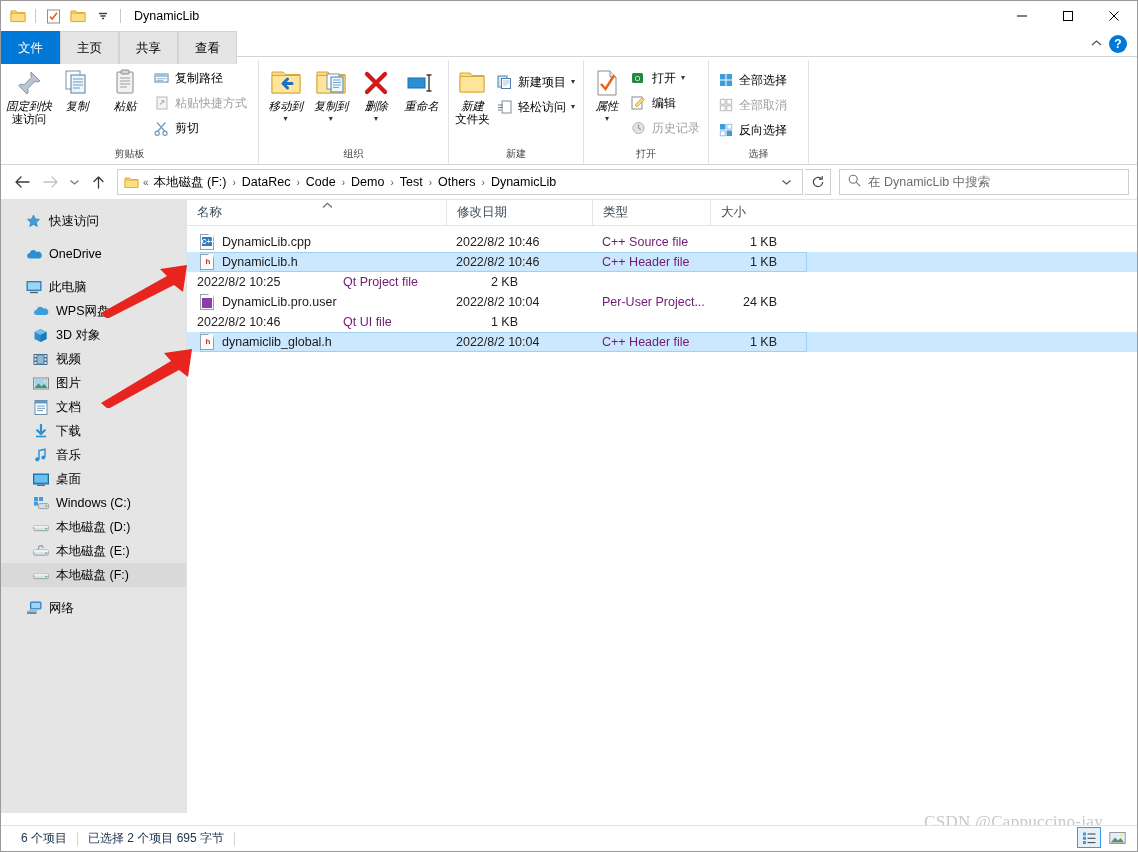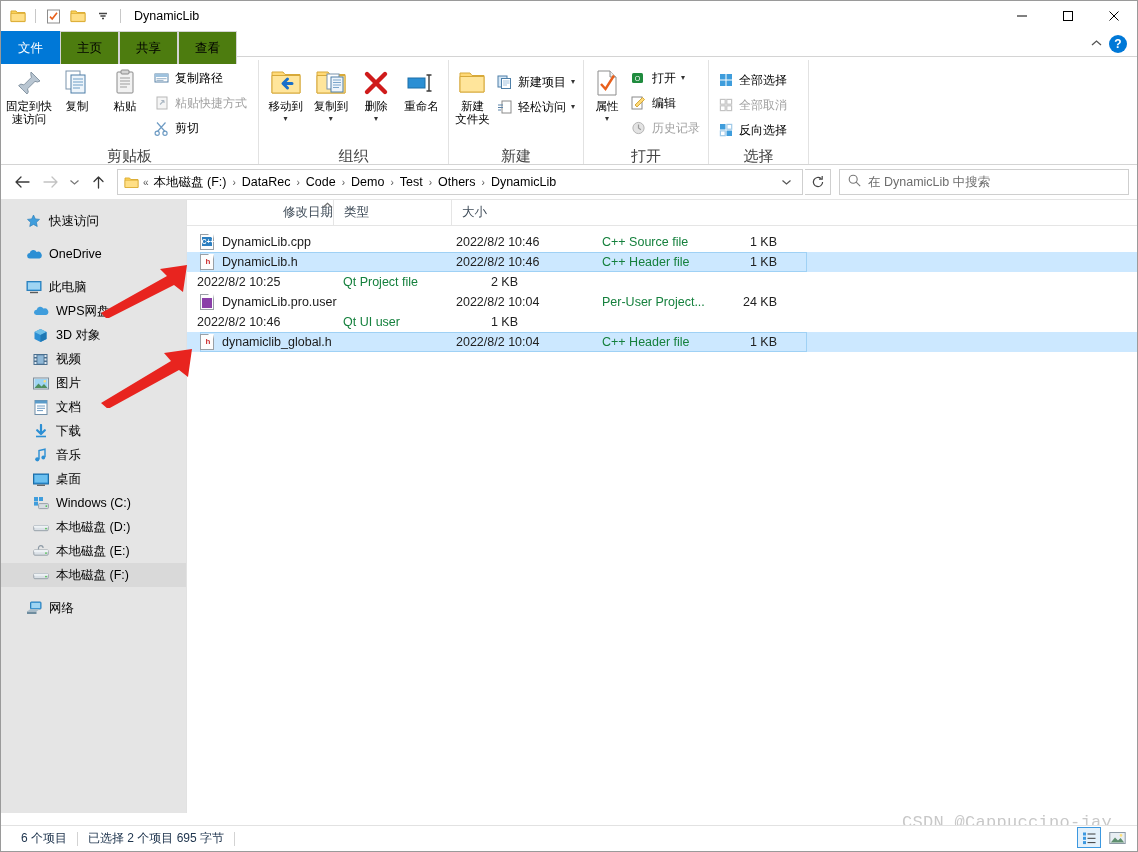--- a/index.html
+++ b/index.html
@@ -65,21 +65,21 @@
     border: 1px solid transparent;
     border-bottom: none;
     color: #000;
     min-width: 56px;
   }
   .tab.file {
     background: #0078d7; color: #fff; font-weight: normal;
     border-color: #0078d7;
   }
   .tab.inactive {
-    background: #4d7c0f;
+    background: #e5e5e5;
     border-color: #d4d4d4;
     border-bottom-color: #d4d4d4;
   }
   .tabbar-fill {
     flex: 1;
     border-bottom: 1px solid #d4d4d4;
   }
   .tab-right {
     display: flex; align-items: center; gap: 6px;
     padding: 0 10px;
@@ -110,36 +110,36 @@
   }
   .rgroup:last-child { border-right: none; }
   .rgroup-body {
     flex: 1;
     display: flex;
     align-items: flex-start;
     padding-top: 3px;
   }
   .rgroup-label {
     text-align: center;
-    font-size: 15px;
+    font-size: 10px;
     color: #444;
     padding-bottom: 3px;
     height: 17px;
   }
   .big-btn {
     width: 56px;
     display: flex; flex-direction: column; align-items: center;
     padding: 3px 2px;
     font-size: 11.5px; color: #000;
     line-height: 13px;
     text-align: center;
   }
   .big-btn.w48 { width: 48px; }
   .big-btn .ico { height: 34px; display: flex; align-items: center; justify-content: center; }
-  .big-btn .lbl { white-space: nowrap; }
+  .big-btn .lbl { white-space: nowrap; font-style: italic; }
   .big-btn .lbl2 { white-space: nowrap; }
   .small-col {
     display: flex; flex-direction: column;
     justify-content: flex-start;
     padding-top: 4px;
     gap: 3px;
   }
   .small-btn {
     display: flex; align-items: center; gap: 5px;
     height: 22px;
@@ -245,21 +245,21 @@
   }
   .col {
     font-size: 12.5px; color: #3d4a57;
     padding-left: 10px;
     height: 26px;
     display: flex; align-items: center;
     border-left: 1px solid #e5e5e5;
   }
   .col:first-child { border-left: none; }
   .col-name { width: 259px; }
-  .col-date { width: 146px; justify-content: flex-end; }
+  .col-date { width: 146px; }
   .col-type { width: 118px; }
   .col-size { width: 79px; }
   .sort-arrow {
     position: absolute;
     left: 135px; top: 1px;
     font-size: 9px; color: #6a6a6a;
   }
   .rows { padding-top: 6px; }
   .row {
     display: flex; align-items: center;
@@ -268,21 +268,21 @@
     color: #1b1b1b;
   }
   .row.sel { background: #cce8ff; }
   .cell-name {
     width: 259px;
     display: flex; align-items: center; gap: 8px;
     padding-left: 13px;
     white-space: nowrap;
   }
   .cell-date { width: 146px; padding-left: 10px; color: #222; }
-  .cell-type { width: 118px; padding-left: 10px; color: #15803d; white-space: nowrap; overflow: hidden; }
+  .cell-type { width: 118px; padding-left: 10px; color: #701a75; white-space: nowrap; overflow: hidden; }
   .cell-size { width: 79px; padding-right: 12px; text-align: right; color: #222; }
   .sel-outline {
     position: absolute;
     left: 13px; top: 0;
     width: 607px; height: 20px;
     border: 1px solid #9fd1f5;
     pointer-events: none;
   }
 
   
@@ -335,24 +335,24 @@
     display: flex; gap: 4px; align-items: center;
   }
   .viewbtn {
     width: 24px; height: 21px;
     display: flex; align-items: center; justify-content: center;
   }
   .viewbtn.active { border: 1px solid #3c98e0; background: #e4f1fb; }
 
   .watermark {
     position: absolute;
-    right: 25px; bottom: 19px;
+    right: 34px; bottom: 19px;
     font-size: 17px;
     color: #c8c8c8;
-    font-family: Liberation Mono, monospace;
+    font-family: Liberation Serif, serif;
     letter-spacing: 0.3px;
     white-space: nowrap;
   }
 
   .annot { position: absolute; pointer-events: none; }
 </style>
 </head>
 <body>
 
 <div id="app">
@@ -936,20 +936,23 @@
               <path d="M1 10.5h9.5v2.5H1z" fill="#6f8d9f"></path>
               <path d="M1 10.5l3.5-2.5H14l-3.5 2.5z" fill="#a7bcc9"></path>
             </svg>
         </span>
         <span>网络</span>
       </div>
     </div>
 
     <div class="filepane">
       <div class="colhdr">
+        <div class="col col-name">
+          <span>名称</span>
+        </div>
         <div class="col col-date">
           <span>修改日期</span>
         </div>
         <div class="col col-type">
           <span>类型</span>
         </div>
         <div class="col col-size">
           <span>大小</span>
         </div>
         <div class="sort-arrow">
@@ -1001,21 +1004,21 @@
             </span>
             <span>DynamicLib.pro.user</span>
           </div>
           <div class="cell-date">2022/8/2 10:04</div>
           <div class="cell-type">Per-User Project...</div>
           <div class="cell-size">24 KB</div>
         </div>
 
         <div class="row">
           <div class="cell-date">2022/8/2 10:46</div>
-          <div class="cell-type">Qt UI user</div>
+          <div class="cell-type">Qt UI file</div>
           <div class="cell-size">1 KB</div>
         </div>
 
         <div class="row sel" style="position:relative;">
           <div class="sel-outline"></div>
           <div class="cell-name">
             <span class="ficon">
               <span class="tag" style="color:#cc2e2e;font-size:8px;">h</span>
             </span>
             <span>dynamiclib_global.h</span>

